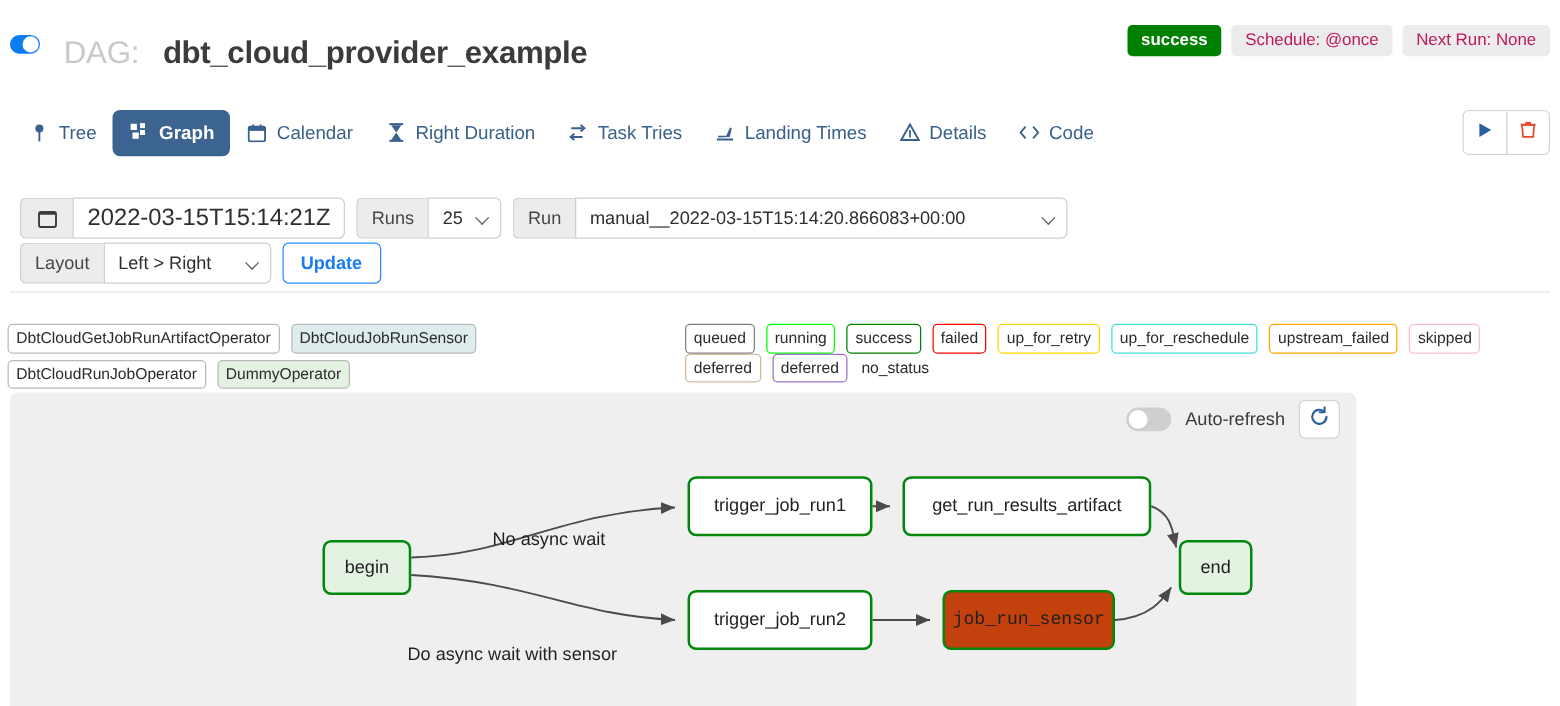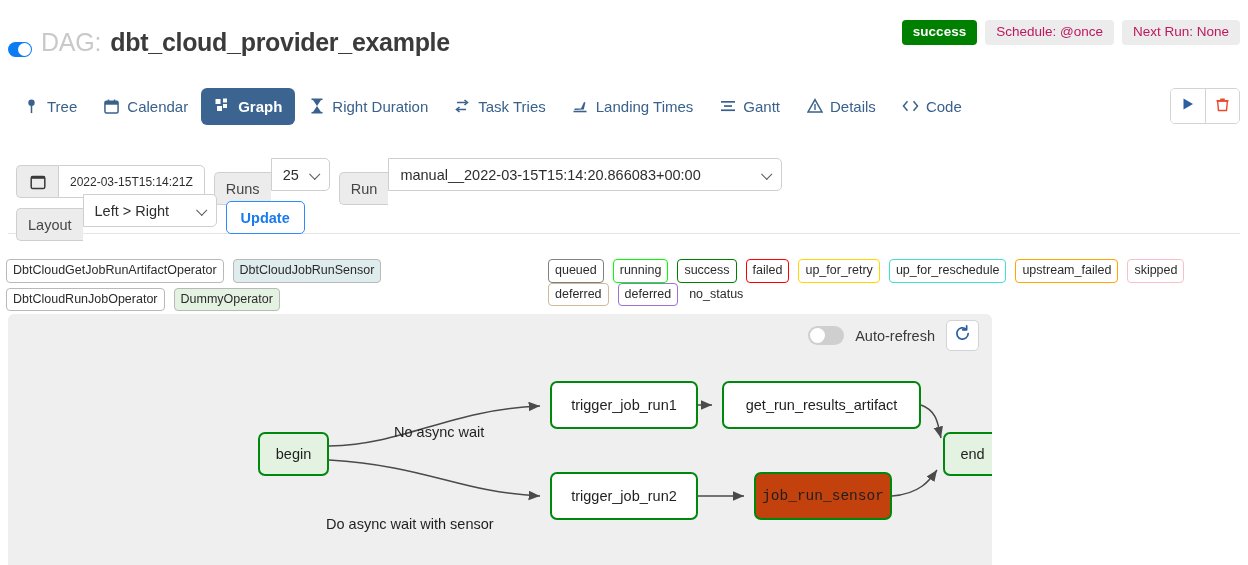--- a/index.html
+++ b/index.html
@@ -12,21 +12,21 @@
     overflow: hidden;
   }
   .page { position: relative; width: 1248px; height: 565px; }
 
   
   .header {
     position: absolute; left: 0; top: 0; width: 1248px; height: 70px;
   }
   .dag-title-row {
     position: absolute; left: 8px; top: 28px;
-    display: flex; align-items: flex-end; gap: 9px;
+    display: flex; align-items: flex-start; gap: 19px;
   }
   .toggle-pill {
     width: 24px; height: 15px; border-radius: 8px;
     background: #0d7cf2; position: relative; flex: none;
   }
   .toggle-pill::after {
     content: ""; position: absolute; right: 1px; top: 1px;
     width: 13px; height: 13px; border-radius: 50%; background: #ffffff;
   }
   .dag-label {
@@ -83,24 +83,24 @@
     position: absolute; right: 8px; top: 12px;
     width: 176px; height: 33px; border: 1px solid #cfcfcf; border-radius: 5px;
     background: #fff; font-size: 14.5px; color: #8a8a8a;
     display: flex; align-items: center; padding: 0 11px;
   }
   .addon {
     background: #ececec; border: 1px solid #cfcfcf; color: #464646;
     font-size: 14.5px; display: flex; align-items: center; padding: 0 11px;
     height: 33px; white-space: nowrap;
   }
-  .addon.left { border-radius: 5px 0 0 5px; border-right: none; margin-top: 14px; }
+  .addon.left { border-radius: 5px 0 0 5px; border-right: none; }
   .field {
     background: #ffffff; border: 1px solid #cfcfcf; color: #2e2e2e;
-    font-size: 12px; display: flex; align-items: center; padding: 0 11px;
+    font-size: 19px; display: flex; align-items: center; padding: 0 11px;
     height: 33px; border-radius: 0 5px 5px 0; white-space: nowrap;
   }
   .sel {
     position: relative; background: #ffffff; border: 1px solid #cfcfcf;
     color: #2e2e2e; font-size: 14.5px; display: flex; align-items: center;
     padding: 0 30px 0 11px; height: 33px; border-radius: 0 5px 5px 0; white-space: nowrap;
   }
   .sel::after {
     content: ""; position: absolute; right: 11px; top: 12px;
     width: 7px; height: 7px; border-right: 1.8px solid #5a5a5a; border-bottom: 1.8px solid #5a5a5a;
@@ -131,21 +131,21 @@
   }
   .chip {
     font-size: 12.5px; line-height: 1; padding: 4px 6px 5px;
     border: 1.6px solid #b9b9b9; border-radius: 4px; background: #ffffff;
     color: #2b2b2b; white-space: nowrap;
   }
   .chip.plain { border: none; background: transparent; padding-left: 2px; text-align: center; }
 
   
   .graph-panel {
-    position: absolute; left: 8px; top: 314px; width: 984px; height: 251px;
+    position: absolute; left: 8px; top: 314px; width: 1077px; height: 251px;
     background: #efefef; border-radius: 6px 6px 0 0; overflow: hidden;
   }
   .graph-controls {
     position: absolute; right: 13px; top: 6px; display: flex; align-items: center; gap: 11px;
   }
   .switch {
     width: 36px; height: 19px; border-radius: 10px; background: #cfcfcf;
     position: relative; cursor: pointer; flex: none;
   }
   .switch::after {
@@ -199,44 +199,44 @@
     <div class="tab">
       <span class="ticon">
         <svg width="15" height="15" viewBox="0 0 16 16">
             <circle cx="8" cy="4" r="3.4" fill="#39618c"></circle>
             <rect x="7.2" y="7" width="1.6" height="8" fill="#39618c"></rect>
           </svg>
       </span>
       <span>Tree</span>
     </div>
 
+    <div class="tab active">
+      <span class="ticon">
+        <svg width="16" height="16" viewBox="0 0 16 16">
+            <rect x="0.5" y="1" width="5" height="5" fill="#fff"></rect>
+            <rect x="8" y="0.5" width="4" height="4" fill="#fff"></rect>
+            <rect x="8" y="6" width="4" height="4" fill="#fff"></rect>
+            <rect x="2" y="8" width="5" height="5" fill="#fff"></rect>
+          </svg>
+      </span>
+      <span>Graph</span>
+    </div>
+
     <div class="tab">
       <span class="ticon">
         <svg width="15" height="15" viewBox="0 0 16 16">
             <rect x="1" y="2.5" width="14" height="12.5" rx="1.6" fill="none" stroke="#39618c" stroke-width="1.6"></rect>
             <rect x="1" y="2.5" width="14" height="3.6" fill="#39618c"></rect>
             <rect x="4" y="0.6" width="1.6" height="3" fill="#39618c"></rect>
             <rect x="10.4" y="0.6" width="1.6" height="3" fill="#39618c"></rect>
           </svg>
       </span>
       <span>Calendar</span>
     </div>
 
-    <div class="tab active">
-      <span class="ticon">
-        <svg width="16" height="16" viewBox="0 0 16 16">
-            <rect x="0.5" y="1" width="5" height="5" fill="#fff"></rect>
-            <rect x="8" y="0.5" width="4" height="4" fill="#fff"></rect>
-            <rect x="8" y="6" width="4" height="4" fill="#fff"></rect>
-            <rect x="2" y="8" width="5" height="5" fill="#fff"></rect>
-          </svg>
-      </span>
-      <span>Graph</span>
-    </div>
-
     <div class="tab">
       <span class="ticon">
         <svg width="14" height="16" viewBox="0 0 14 16">
             <rect x="1.5" y="0.5" width="11" height="1.6" fill="#39618c"></rect>
             <rect x="1.5" y="13.9" width="11" height="1.6" fill="#39618c"></rect>
             <path d="M3 2.1 L11 2.1 L7 8 Z" fill="#39618c"></path>
             <path d="M3 13.9 L11 13.9 L7 8 Z" fill="#39618c"></path>
           </svg>
       </span>
       <span>Right Duration</span>
@@ -256,30 +256,20 @@
     <div class="tab">
       <span class="ticon">
         <svg width="16" height="16" viewBox="0 0 16 16">
             <path d="M1.5 13.5 H14.5" stroke="#39618c" stroke-width="1.6"></path>
             <path d="M2.5 10.5 L9 10.5 L12 4 L13.4 4.6 L11.8 11.5 L2.5 11.9 Z" fill="#39618c"></path>
           </svg>
       </span>
       <span>Landing Times</span>
     </div>
 
-    <div class="tab">
-      <span class="ticon">
-        <svg width="16" height="16" viewBox="0 0 16 16">
-            <rect x="1" y="3" width="14" height="1.7" fill="#39618c"></rect>
-            <rect x="4" y="7.2" width="8" height="1.7" fill="#39618c"></rect>
-            <rect x="1" y="11.4" width="14" height="1.7" fill="#39618c"></rect>
-          </svg>
-      </span>
-      <span>Gantt</span>
-    </div>
 
     <div class="tab">
       <span class="ticon">
         <svg width="16" height="16" viewBox="0 0 16 16">
             <path d="M8 1.6 L15 14 L1 14 Z" fill="none" stroke="#39618c" stroke-width="1.5"></path>
             <rect x="7.3" y="6" width="1.4" height="6" fill="#39618c"></rect>
           </svg>
       </span>
       <span>Details</span>
     </div>

